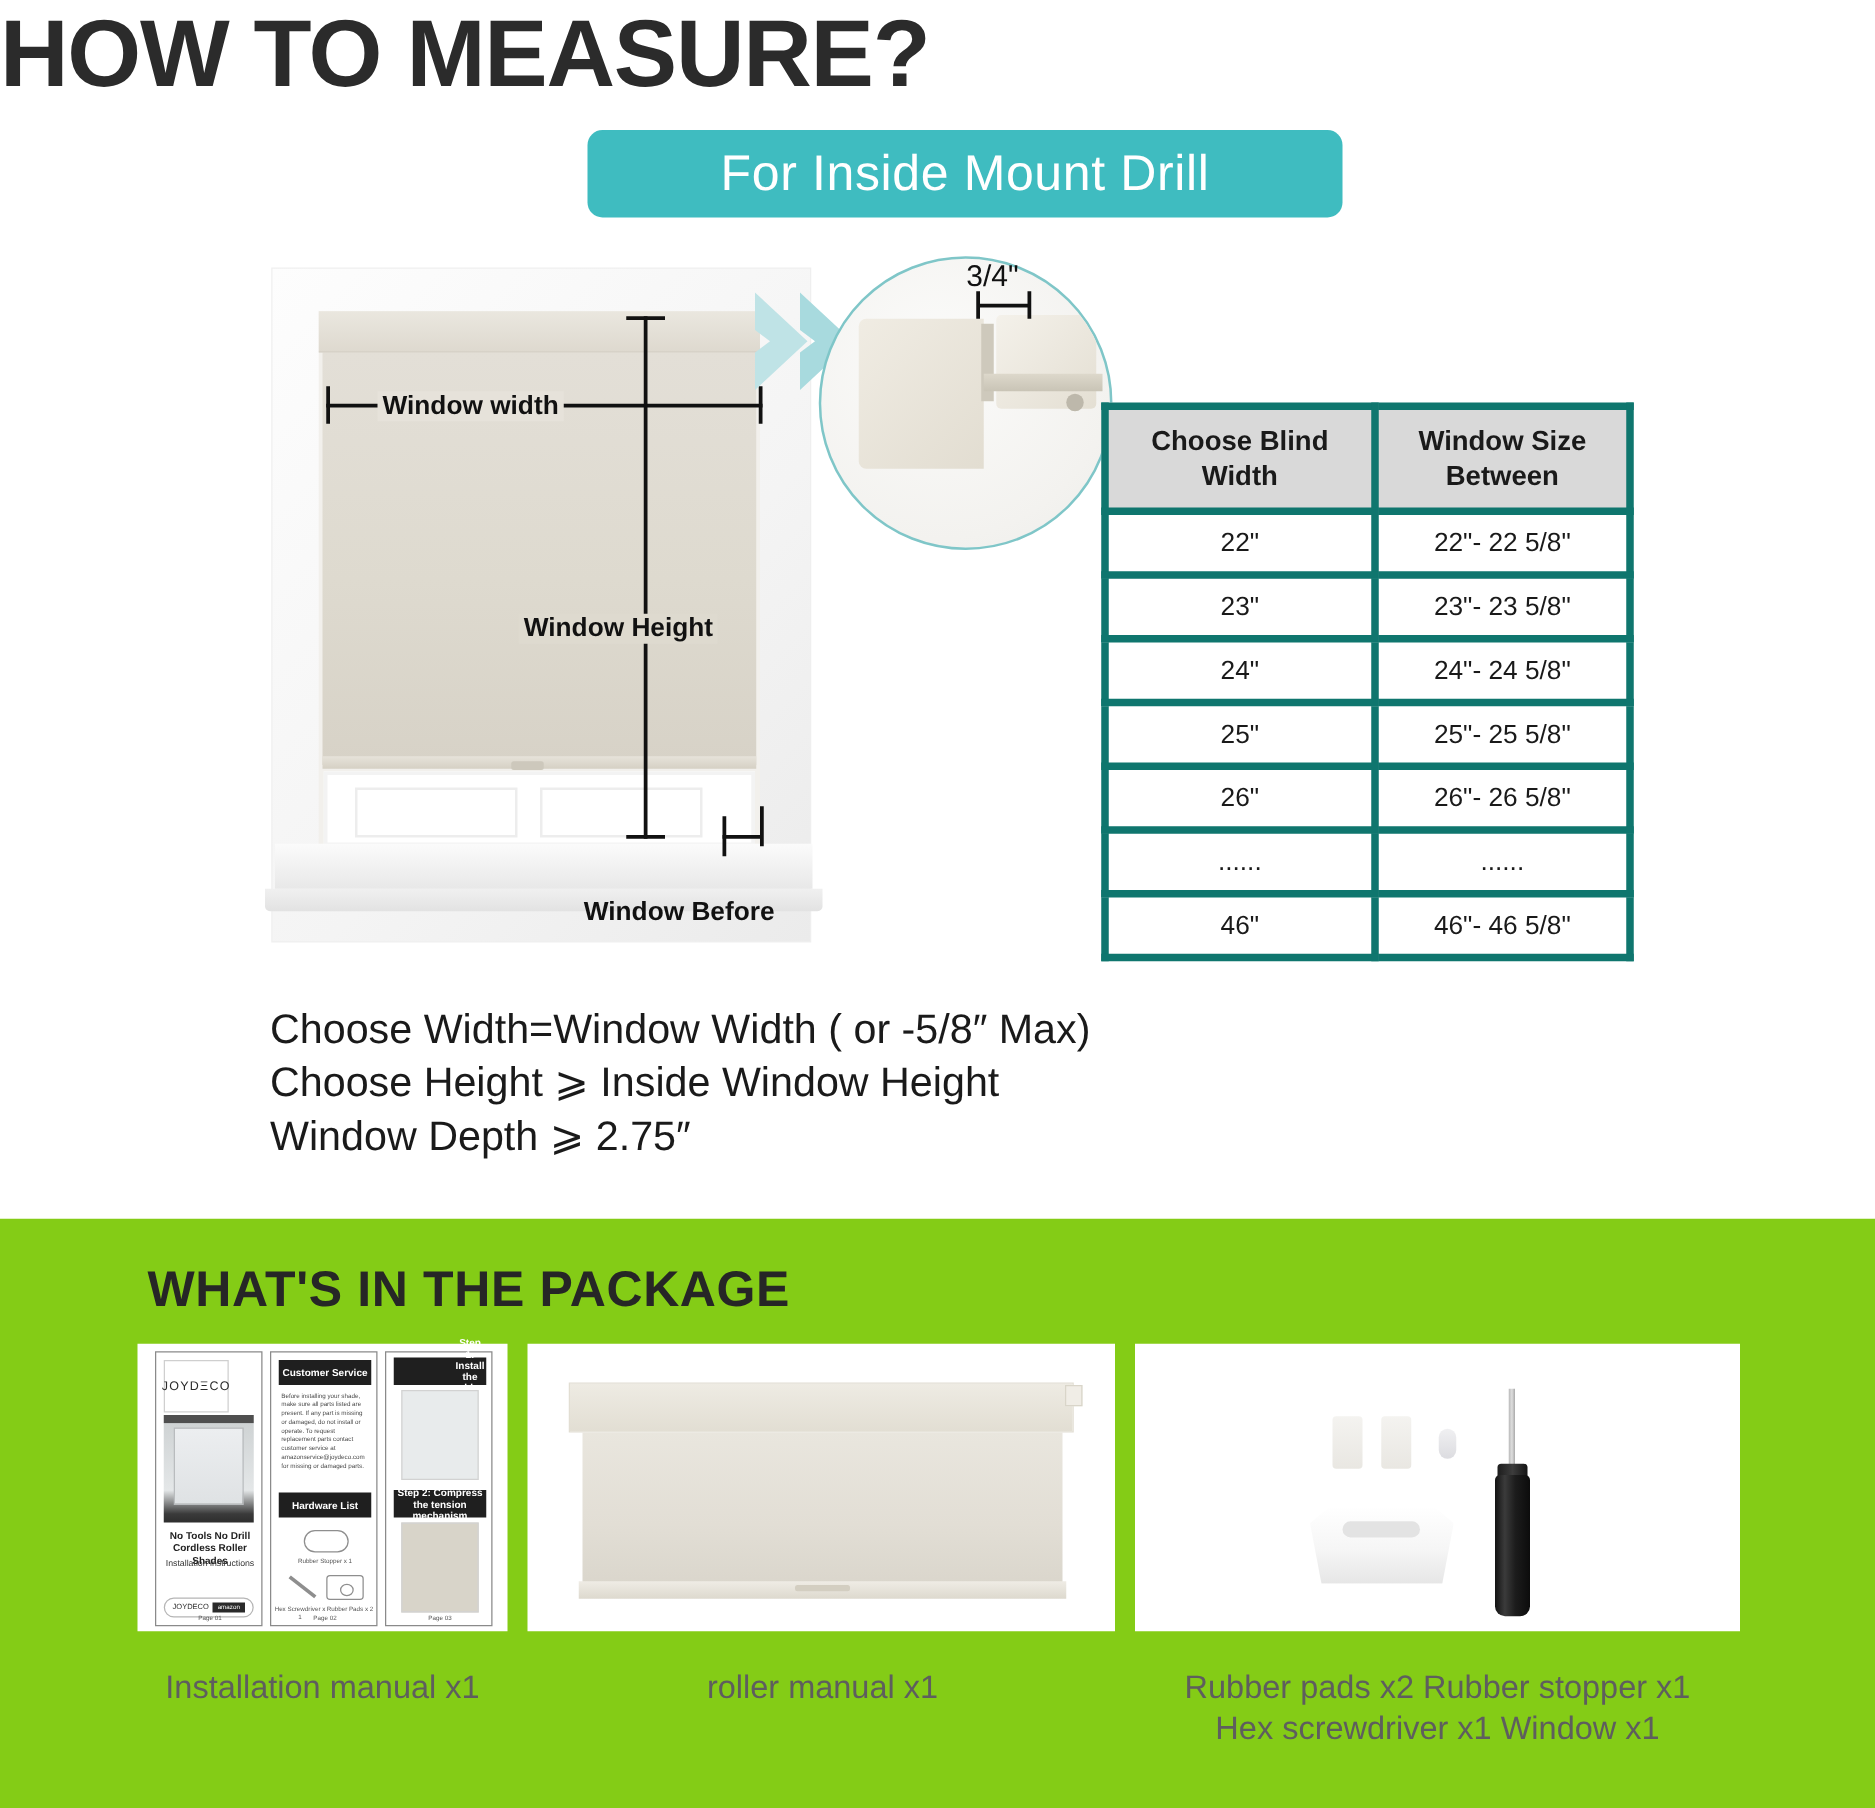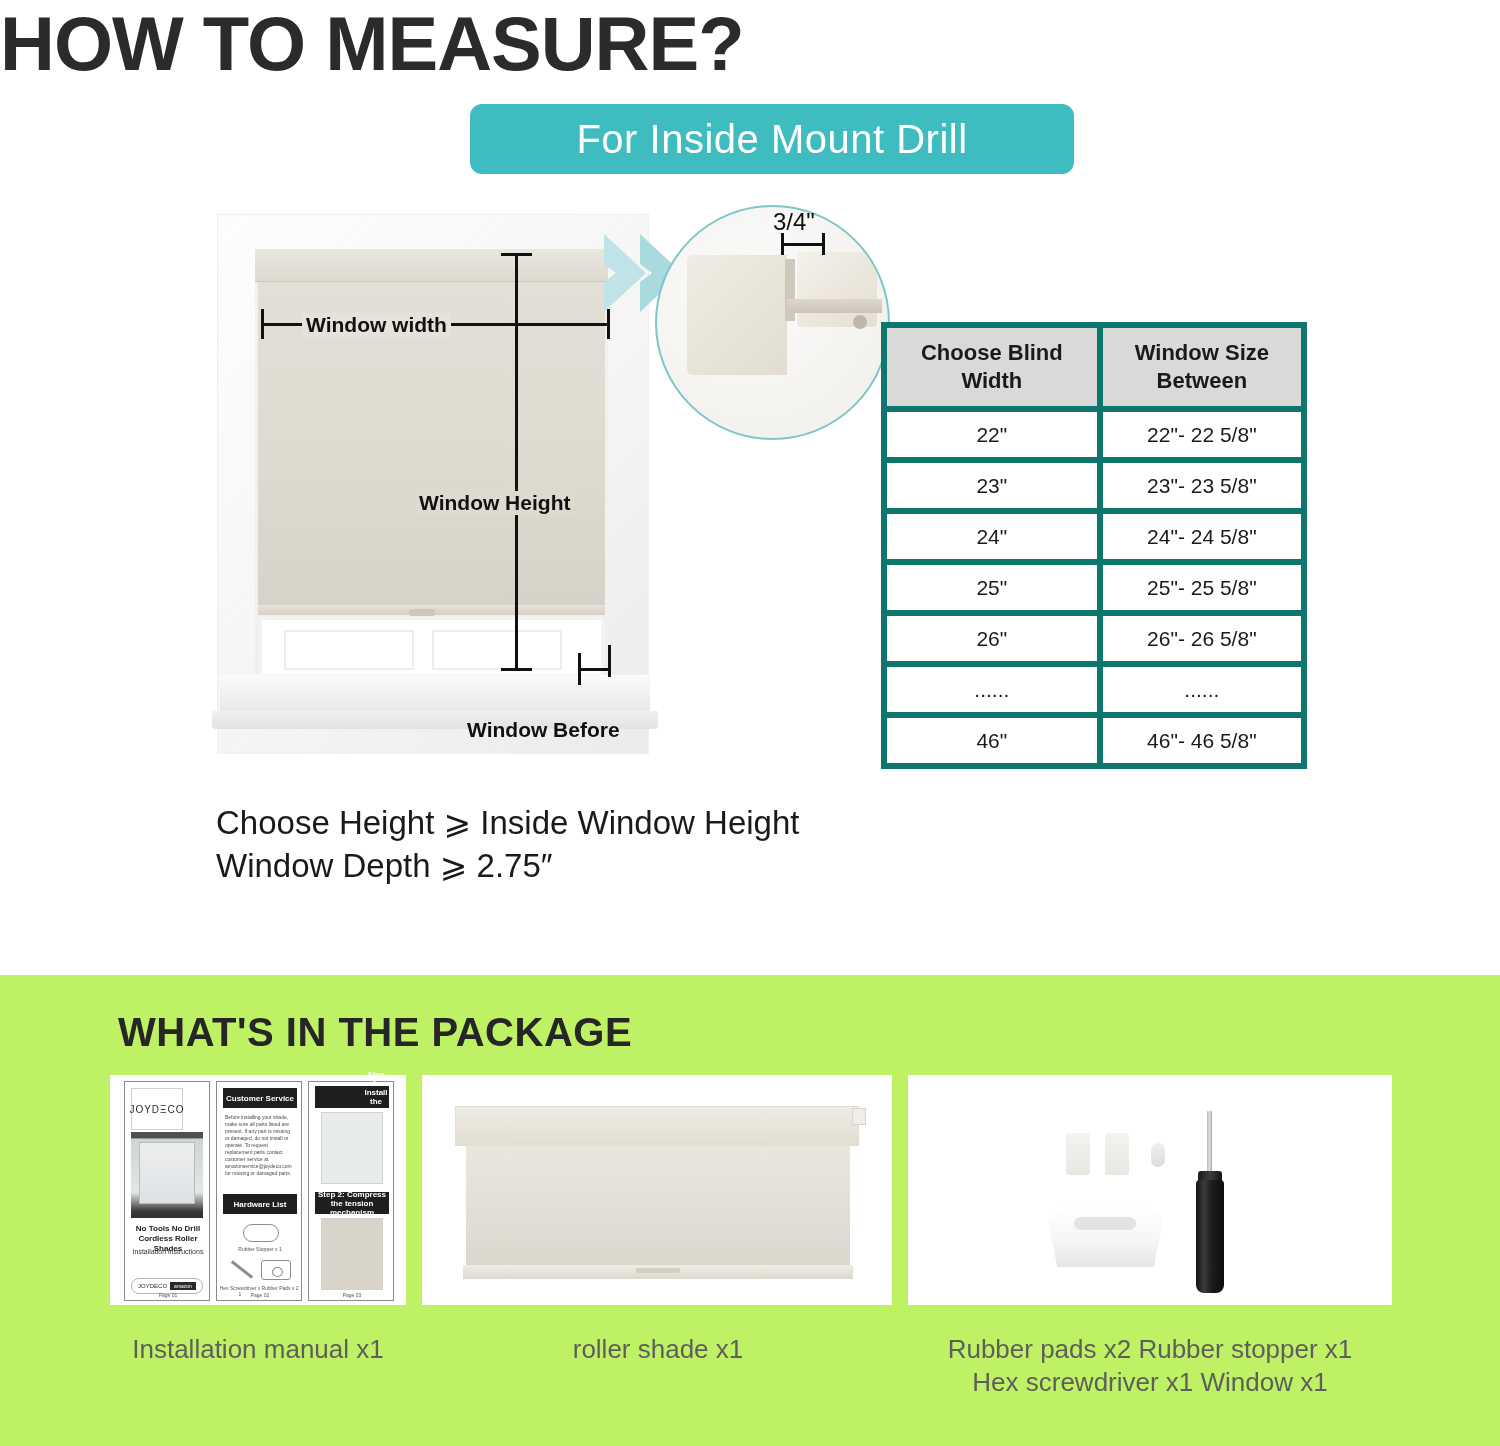--- a/index.html
+++ b/index.html
@@ -165,21 +165,21 @@
   
   .instructions {
     position: absolute; left: 216px; top: 802px; width: 1100px;
     font-size: 33px; color: #1a1a1a; line-height: 42px; font-weight: 400;
   }
   .instructions div { white-space: nowrap; margin-bottom: 1px; }
 
   
   .pkg-section {
     position: absolute; left: 0; top: 975px; width: 1500px; height: 471px;
-    background: #bef264;
+    background: #84cc16;
   }
   .pkg-title {
     position: absolute; left: 118px; top: 35px;
     font-size: 40px; font-weight: bold; letter-spacing: 0.5px; color: #262626;
     white-space: nowrap;
   }
 
   .pkg-card { position: absolute; background: #ffffff; }
   .card1 { left: 110px; top: 100px; width: 296px; height: 230px; }
   .card2 { left: 422px; top: 100px; width: 470px; height: 230px; }
@@ -409,20 +409,21 @@
             <td class="col-b">......</td>
           </tr>
         <tr>
             <td class="col-a">46"</td>
             <td class="col-b">46"- 46 5/8"</td>
           </tr>
       </tbody>
     </table>
 
     <div class="instructions">
+      <div>Choose Width=Window Width ( or -5/8″ Max)</div>
       <div>Choose Height ⩾ Inside Window Height</div>
       <div>Window Depth ⩾ 2.75″</div>
     </div>
   </section>
 
   <section class="pkg-section">
     <h2 class="pkg-title">WHAT'S IN THE PACKAGE</h2>
 
     <div class="pkg-card card1">
       <div class="brochure">
@@ -481,20 +482,20 @@
       <div class="hwp hwp2"></div>
       <div class="hw-stopper"></div>
       <div class="hw-handle"></div>
       <div class="hw-handle-slot"></div>
       <div class="hw-sd-tip"></div>
       <div class="hw-sd-collar"></div>
       <div class="hw-sd-body"></div>
     </div>
 
     <div class="pkg-caption" style="left:88px; top:358px; width:340px;">Installation manual x1</div>
-    <div class="pkg-caption" style="left:430px; top:358px; width:456px;">roller shade x1</div>
+    <div class="pkg-caption" style="left:430px; top:358px; width:456px;">roller manual x1</div>
     <div class="pkg-caption" style="left:888px; top:358px; width:524px;">
       <span>Rubber pads x2 Rubber stopper x1</span><br>
       <span>Hex screwdriver x1 Window x1</span>
     </div>
   </section>
 
 </div>
 
 </body></html>

